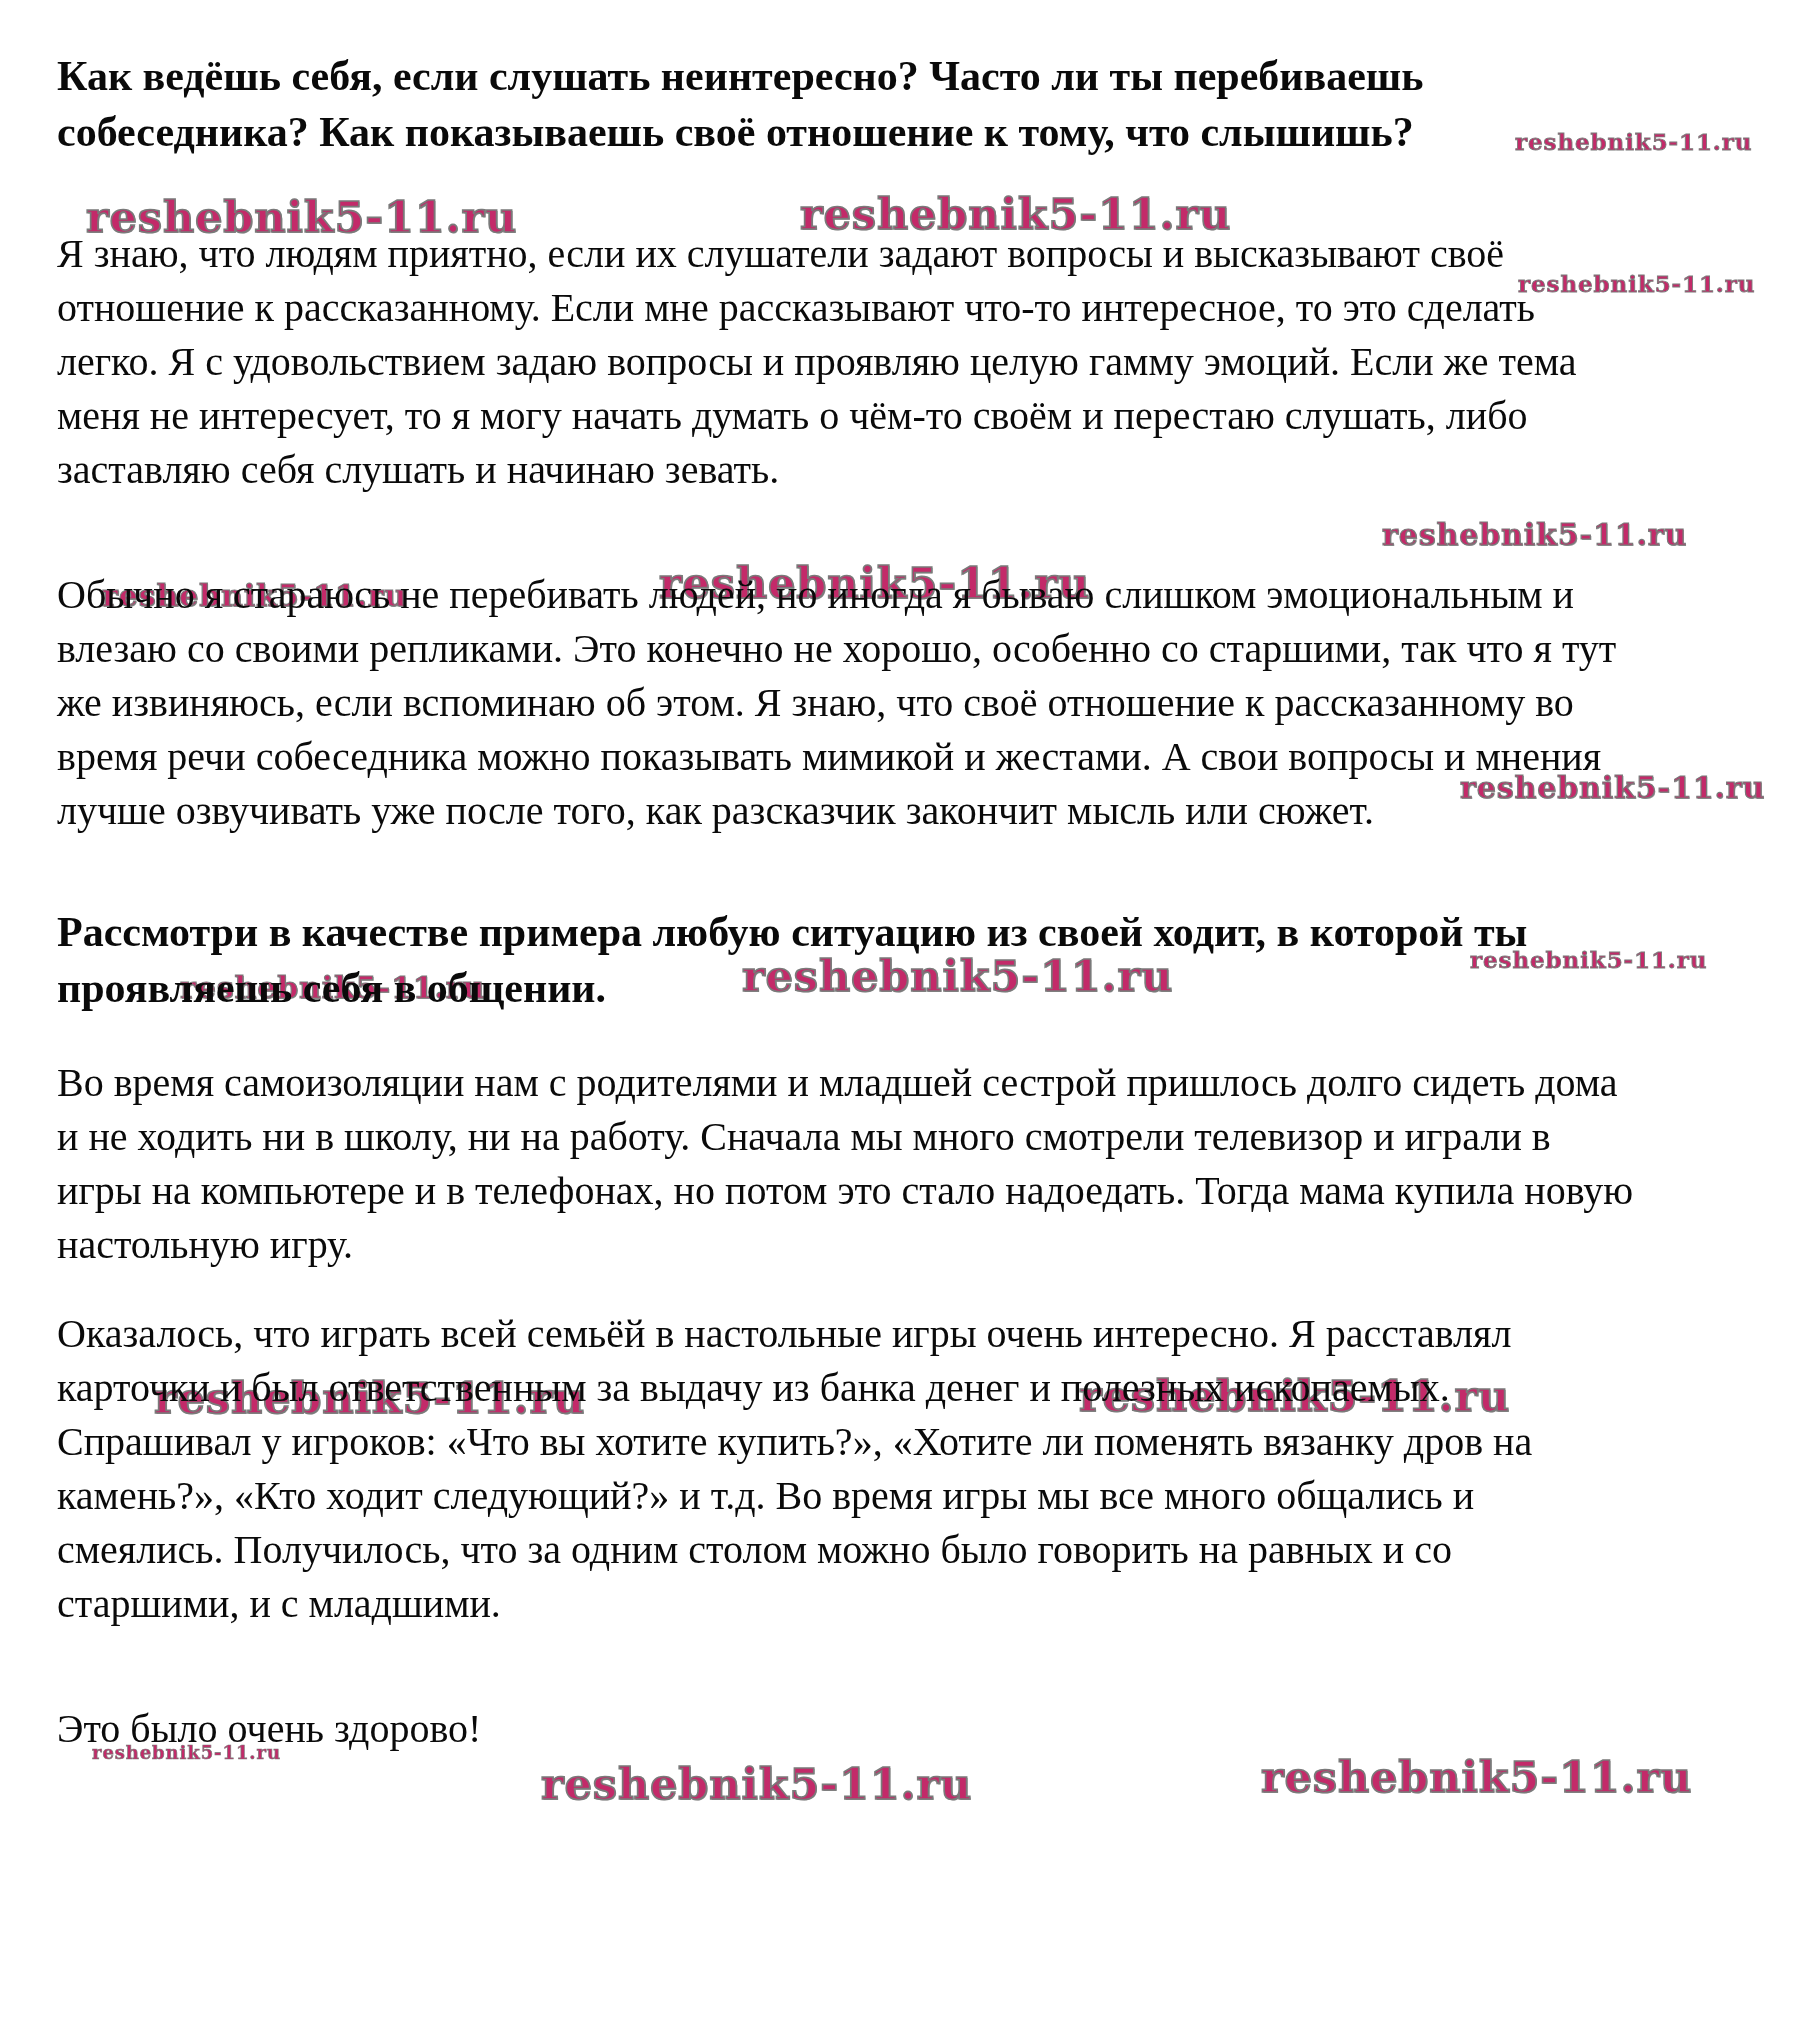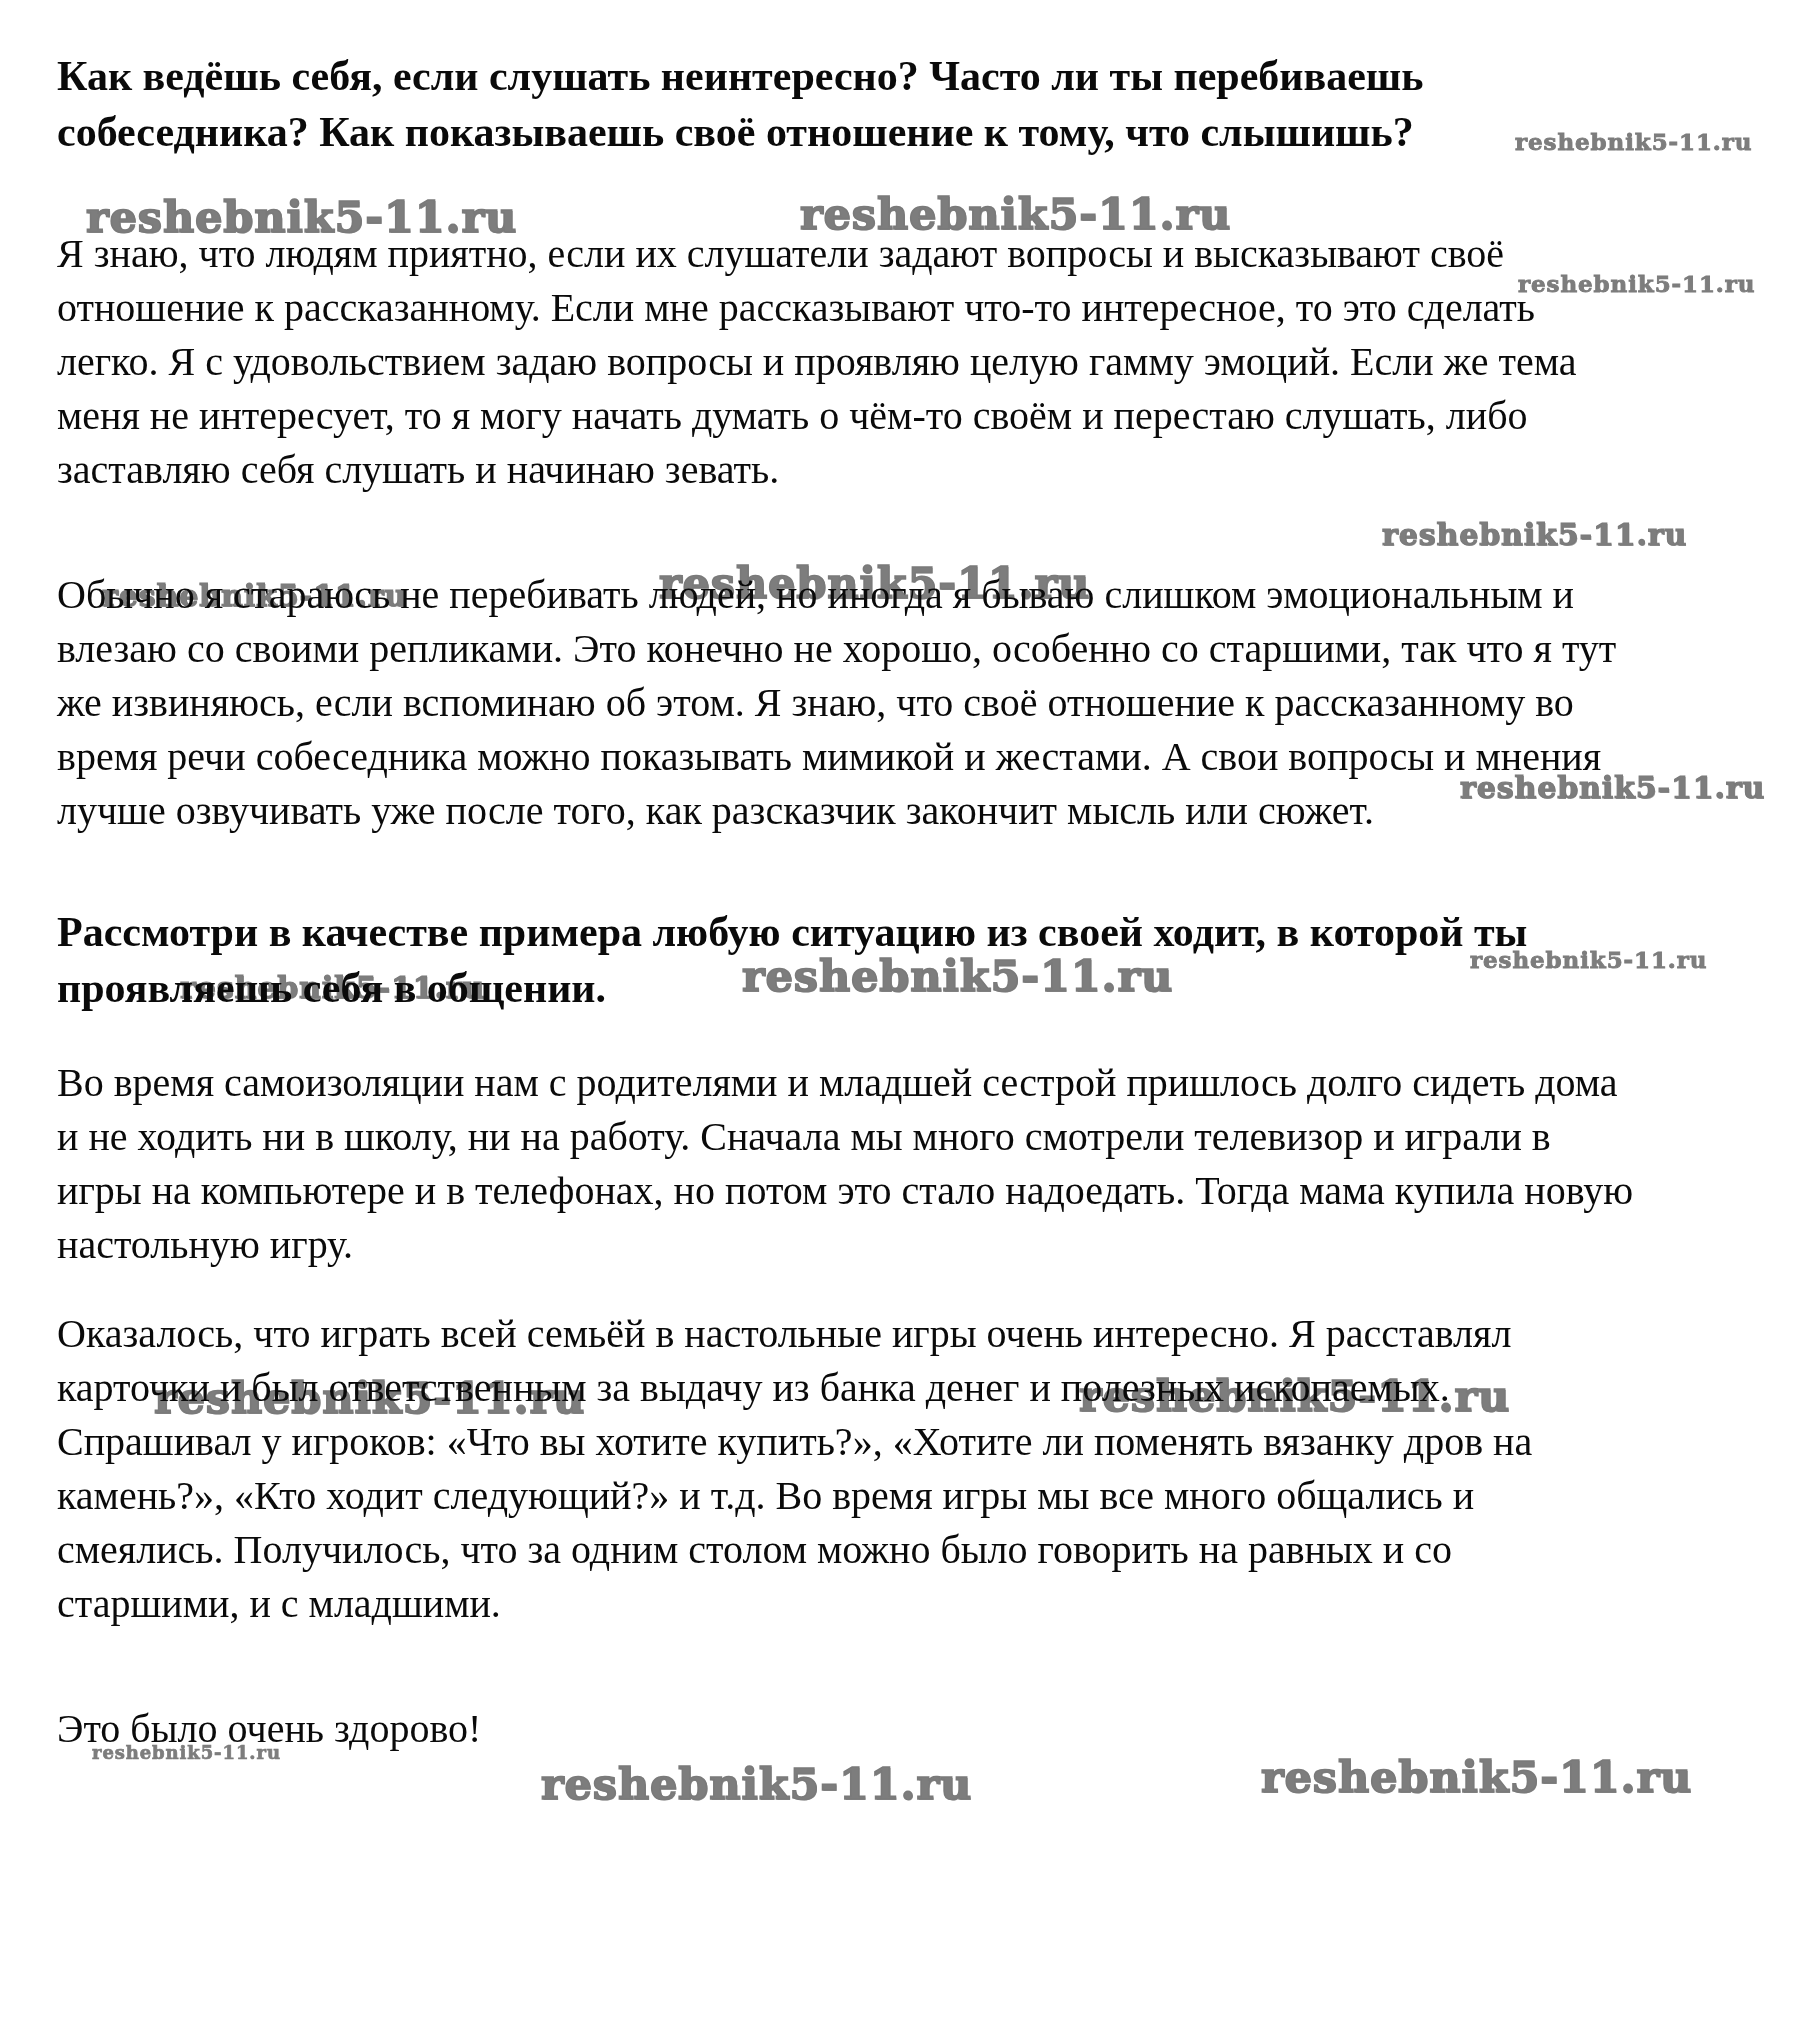--- a/index.html
+++ b/index.html
@@ -51,21 +51,21 @@
     position: absolute;
     inset: 0;
     z-index: 0;
     pointer-events: none;
   }
   .wm {
     position: absolute;
     font-family: "DejaVu Serif", serif;
     font-weight: bold;
     white-space: nowrap;
-    color: #737373;
+    color: #be185d;
     -webkit-text-stroke: 1.7px #6f6f6f;
     text-shadow: 0.9px 0.9px 0 #8a8a8a;
     letter-spacing: 0.9px;
     opacity: 0.92;
   }
   .wm-lg { font-size: 43px; }
   .wm-md { font-size: 30px; -webkit-text-stroke: 1.2px #6f6f6f; }
   .wm-sm { font-size: 23px; -webkit-text-stroke: 0.9px  #6f6f6f; text-shadow: none; }
   .wm-xs { font-size: 18px; -webkit-text-stroke: 0.7px #6f6f6f; text-shadow: none; }
 </style>

